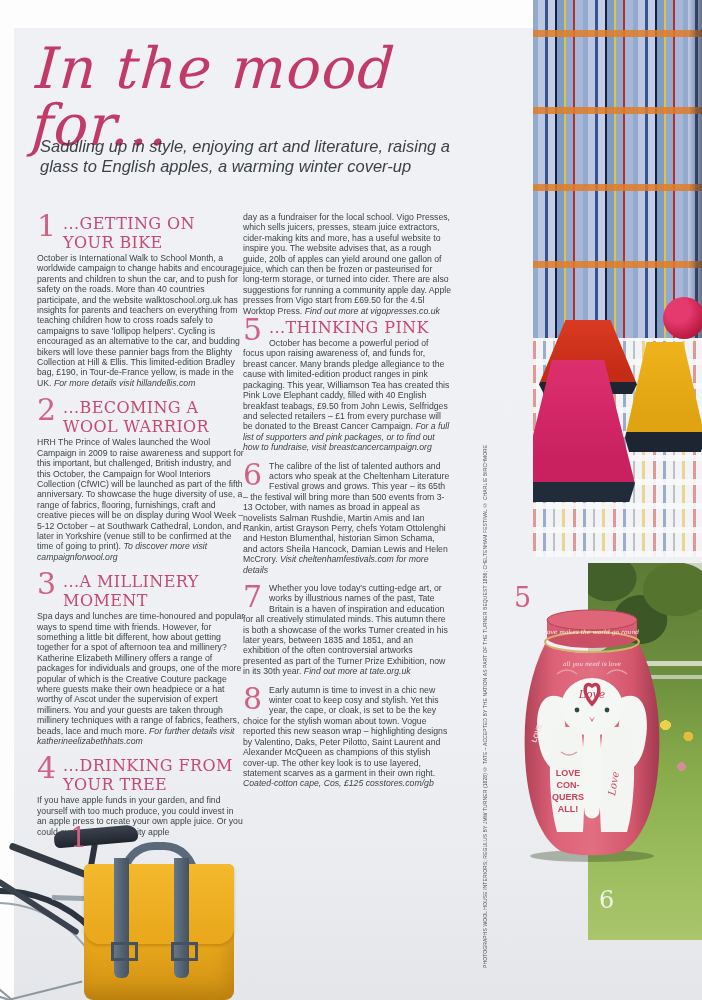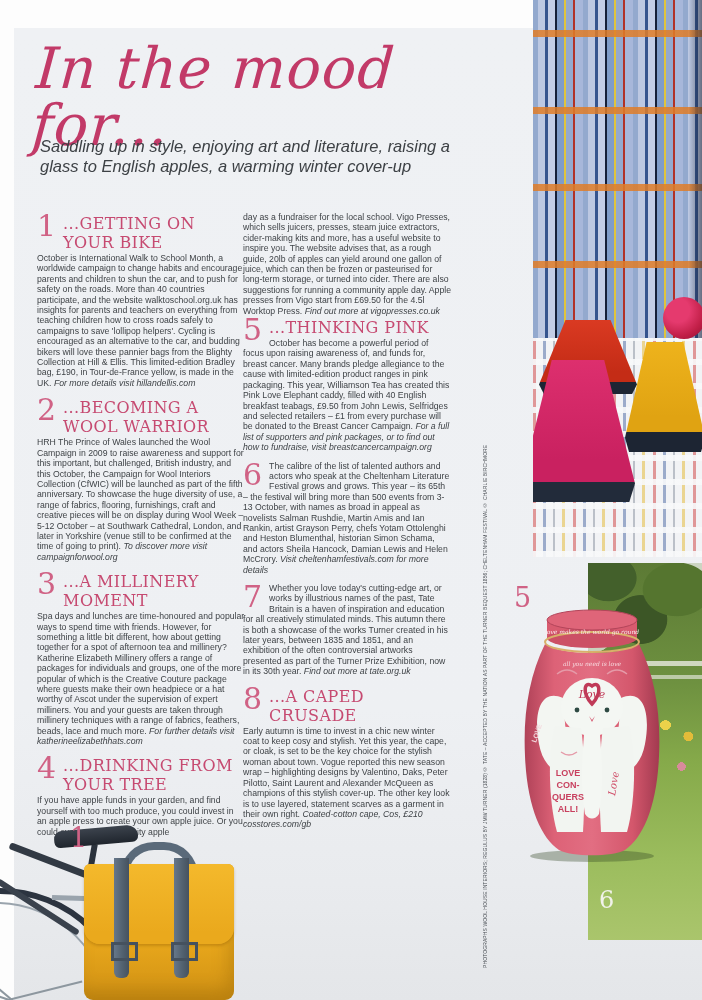--- a/index.html
+++ b/index.html
@@ -177,23 +177,22 @@
     <p class="sec-body"><span>The calibre of the list of talented authors and actors who speak at the Cheltenham Literature Festival grows and grows. This year – its 65th – the festival will bring more than 500 events from 3-13 October, with names as broad in appeal as novelists Salman Rushdie, Martin Amis and Ian Rankin, artist Grayson Perry, chefs Yotam Ottolenghi and Heston Blumenthal, historian Simon Schama, and actors Sheila Hancock, Damian Lewis and Helen McCrory. </span>
       <span class="sec-note">Visit cheltenhamfestivals.com for more details</span></p>
   </div>
     <div class="section">
     <span class="sec-num">7</span>
     <p class="sec-body"><span>Whether you love today's cutting-edge art, or works by illustrious names of the past, Tate Britain is a haven of inspiration and education for all creatively stimulated minds. This autumn there is both a showcase of the works Turner created in his later years, between 1835 and 1851, and an exhibition of the often controversial artworks presented as part of the Turner Prize Exhibition, now in its 30th year. </span>
       <span class="sec-note">Find out more at tate.org.uk</span></p>
   </div>
     <div class="section">
     <span class="sec-num">8</span>
-    <div class="sec-title">...A CAPED CRUSADE</div>
     <p class="sec-body"><span>Early autumn is time to invest in a chic new winter coat to keep cosy and stylish. Yet this year, the cape, or cloak, is set to be the key choice for the stylish woman about town. Vogue reported this new season wrap – highlighting designs by Valentino, Daks, Peter Pilotto, Saint Laurent and Alexander McQueen as champions of this stylish cover-up. The other key look is to use layered, statement scarves as a garment in their own right. </span>
-      <span class="sec-note">Coated-cotton cape, Cos, £210 cosstores.com/gb</span></p>
+      <span class="sec-note">Coated-cotton cape, Cos, £125 cosstores.com/gb</span></p>
   </div>
   </div>
 
 <div class="wool-photo">
   <div class="fabric"></div>
   <div class="floor"></div>
   <div class="yarn"></div>
   <div class="stool stool-red"></div>
   <div class="stool stool-yellow"></div>
   <div class="stool stool-pink"></div>

